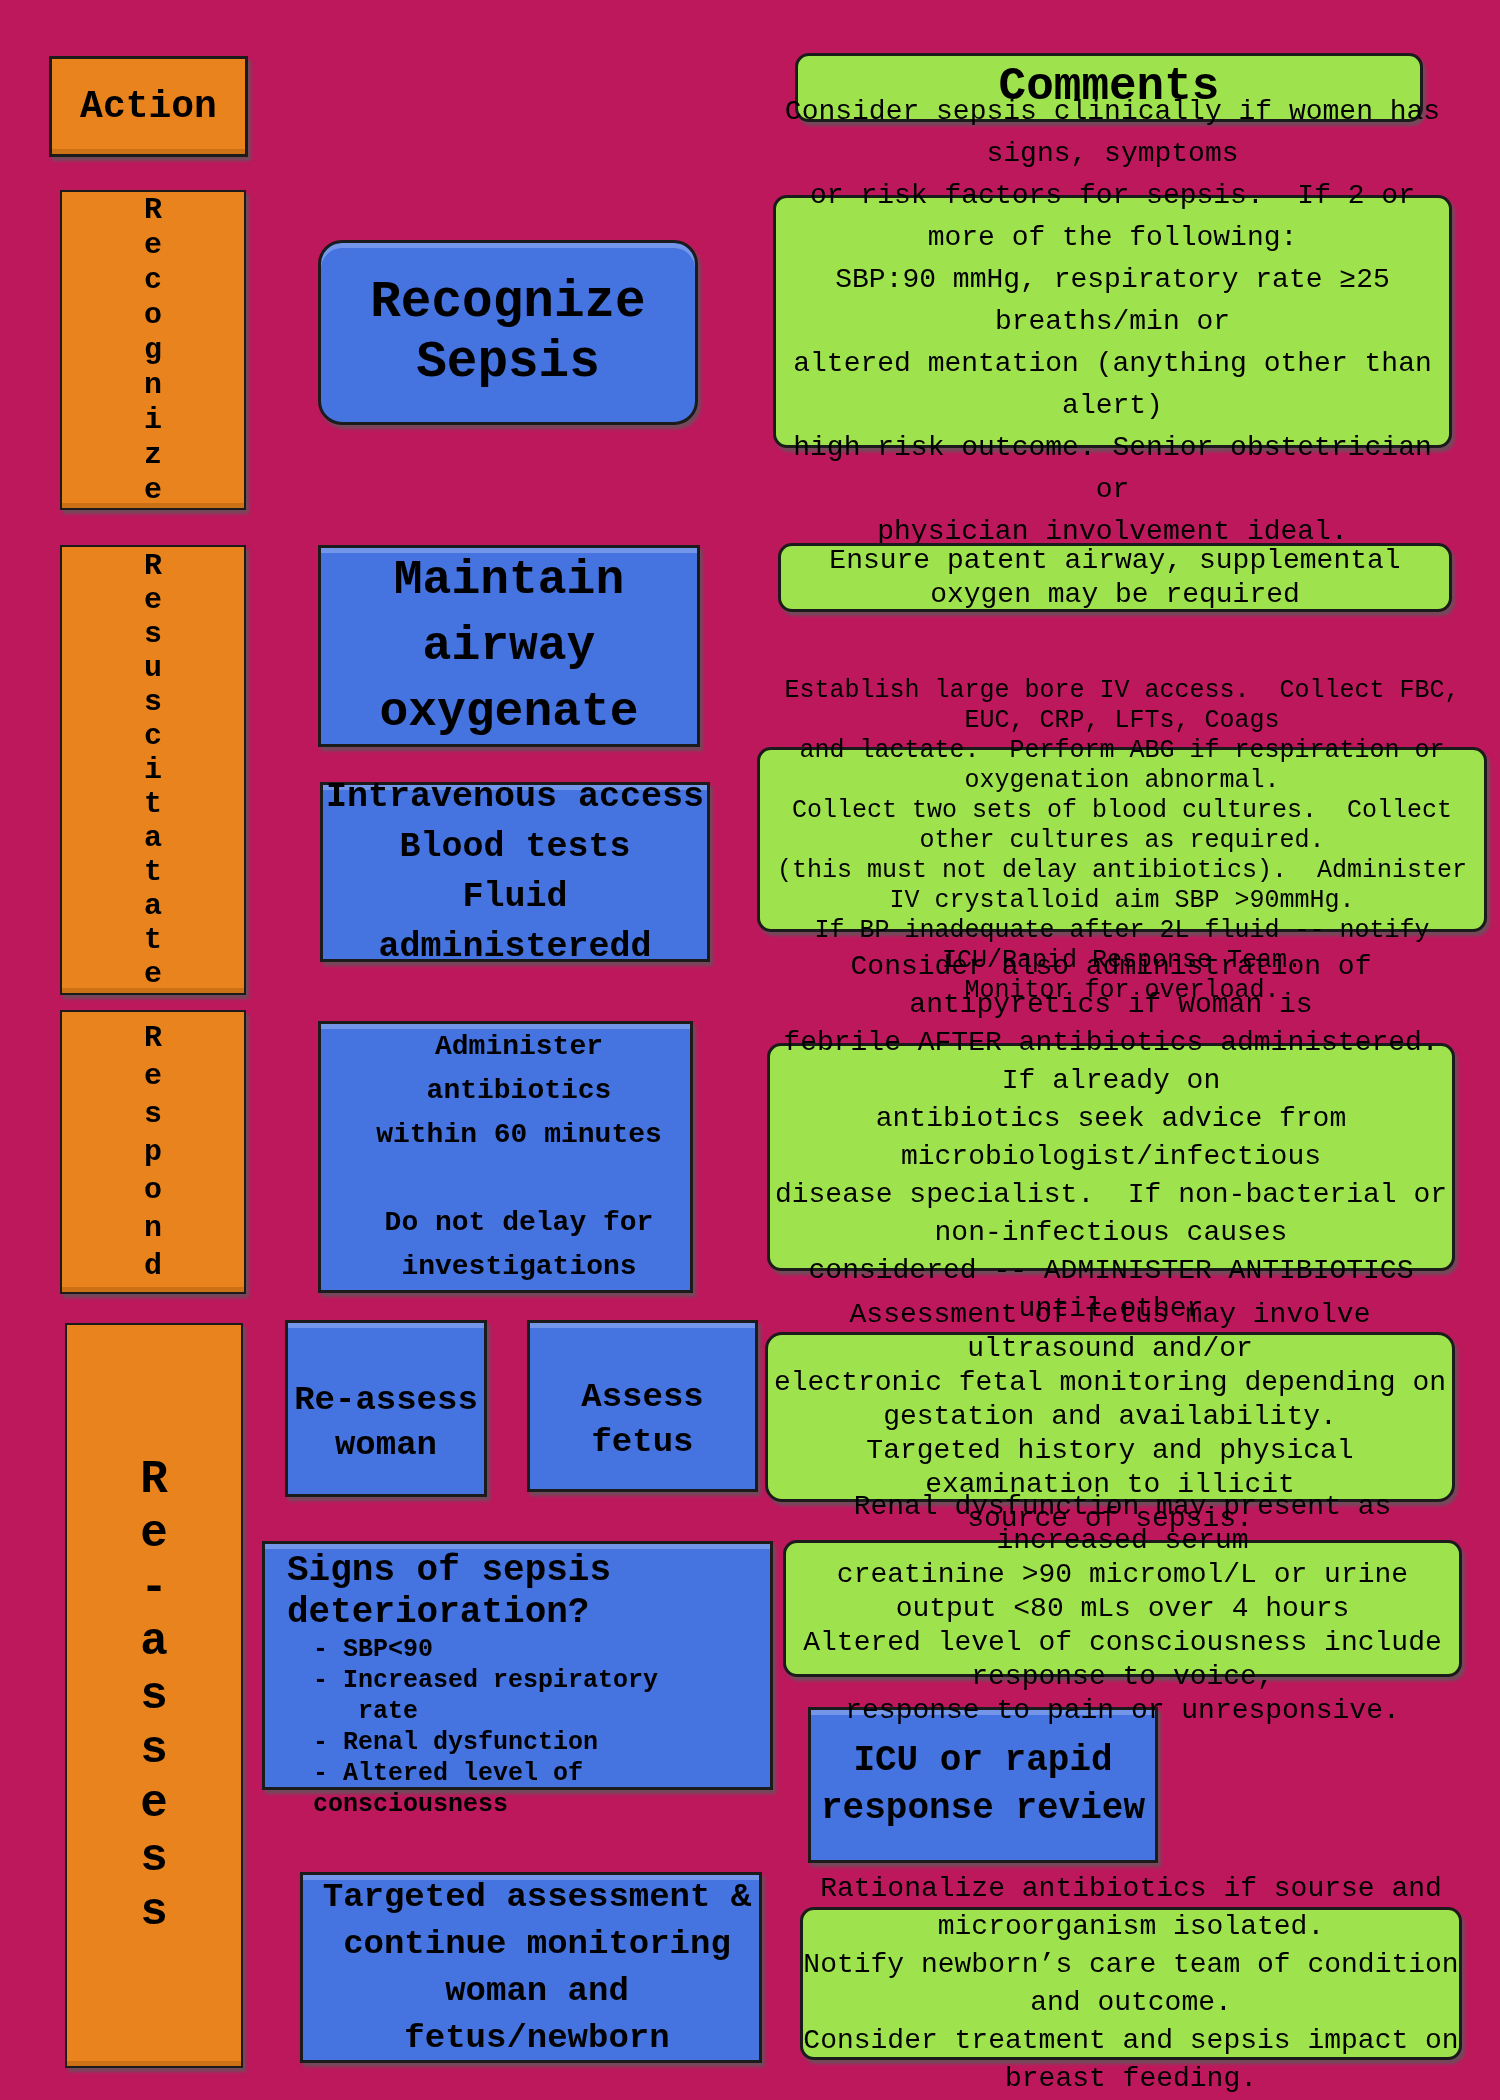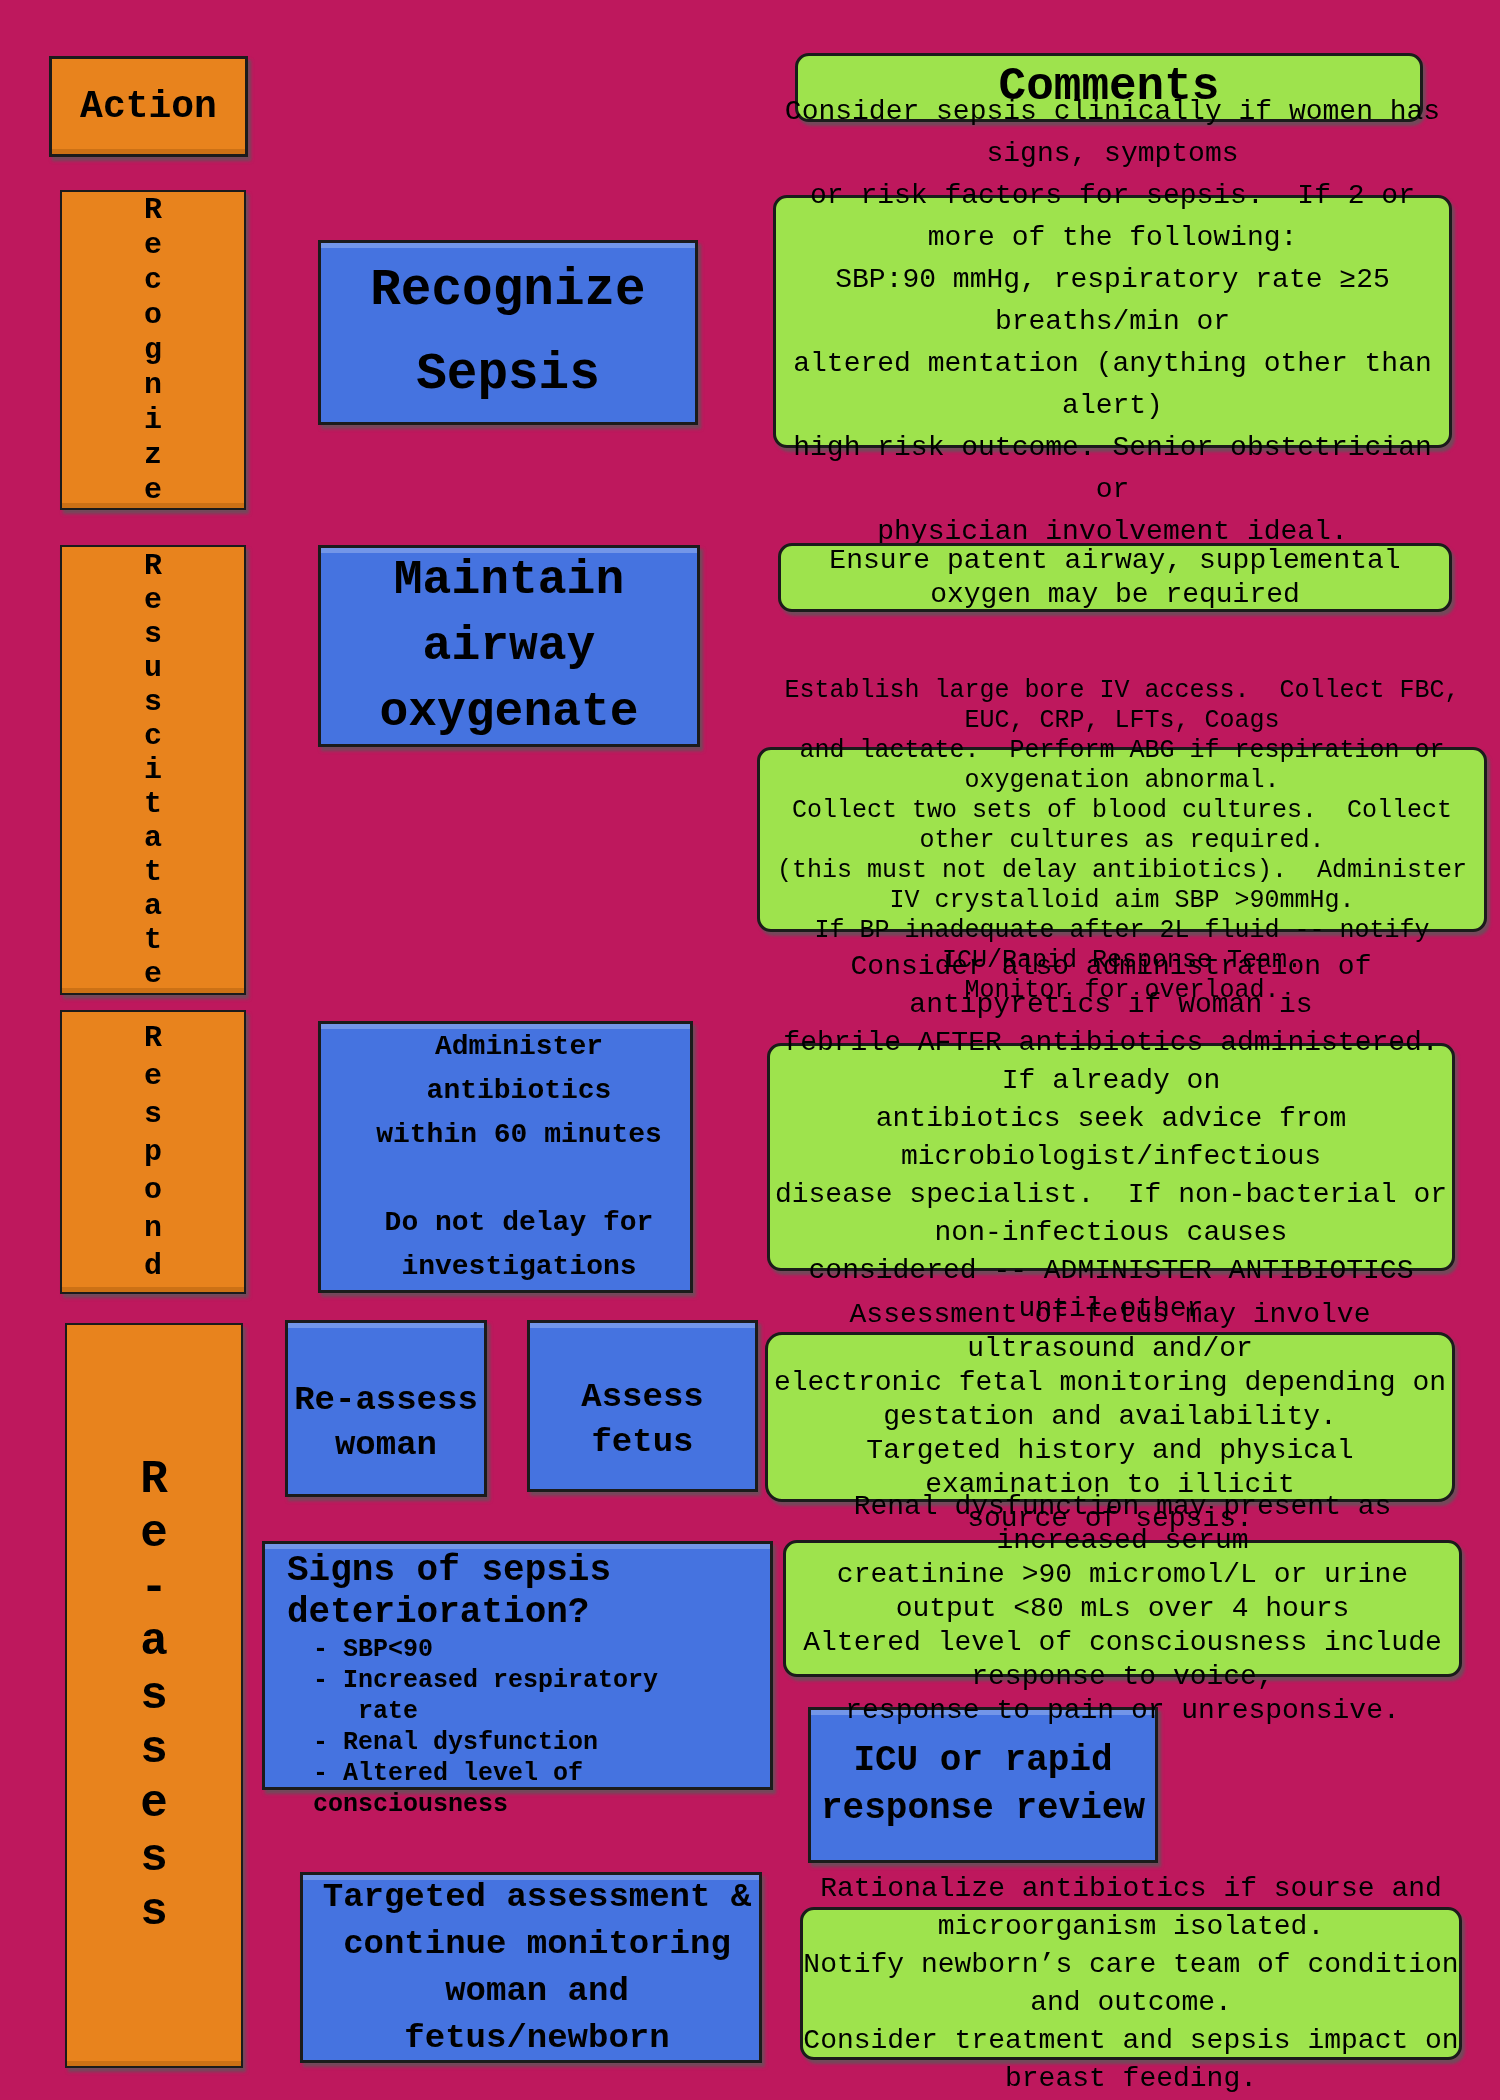--- a/index.html
+++ b/index.html
@@ -37,21 +37,21 @@
     border-radius:14px;
   }
   
   .b-action   {left:49px;  top:56px;  width:199px; height:101px; font-size:38px; font-weight:bold; border-width:3px;}
   .ph         {font-weight:bold; white-space:pre-line;}
   .ph-recognize{left:60px; top:190px; width:186px; height:320px; font-size:30px; line-height:35px;}
   .ph-resus    {left:60px; top:545px; width:186px; height:450px; font-size:30px; line-height:34px;}
   .ph-respond  {left:60px; top:1010px;width:186px; height:284px; font-size:30px; line-height:38px;}
   .ph-reassess {left:65px; top:1323px;width:178px; height:745px; font-size:46px; line-height:54px;}
   
-  .b-recsep   {left:318px; top:240px;  width:380px; height:185px; font-size:51px; line-height:84px;}
+  .b-recsep   {left:318px; top:240px;  width:380px; height:185px; font-size:51px; line-height:60px;border-radius:24px;}
   .b-maintain {left:318px; top:545px;  width:382px; height:202px; font-size:48px; line-height:66px;}
   .b-iv       {left:320px; top:782px;  width:390px; height:180px; font-size:35px; line-height:50px;}
   .b-admin    {left:318px; top:1021px; width:375px; height:272px; font-size:28px; line-height:44px;padding-left:27px;}
   .b-rewoman  {left:285px; top:1320px; width:202px; height:177px; font-size:34px; line-height:45px; padding-top:28px;}
   .b-asfetus  {left:527px; top:1320px; width:231px; height:172px; font-size:34px; line-height:45px; padding-top:28px;}
   .b-signs    {left:262px; top:1541px; width:511px; height:249px; align-items:flex-start; justify-content:flex-start; text-align:left; padding:6px 10px 0 22px;}
   .b-signs .signs-heading{font-size:36px; line-height:42px; font-weight:bold;}
   .b-signs .signs-bullets{font-size:25px; line-height:31px; font-weight:bold; padding-left:26px;}
   .b-icu      {left:808px; top:1707px; width:350px; height:156px; font-size:36px; line-height:48px; }
   .b-targeted {left:300px; top:1872px; width:462px; height:191px; font-size:34px; line-height:47px;padding-left:12px;}
@@ -111,20 +111,23 @@
 s
 e
 s
 s</div>
 
   <div class="box blue b-recsep">Recognize
 Sepsis</div>
   <div class="box blue b-maintain">Maintain
 airway
 oxygenate</div>
+  <div class="box blue b-iv">Intravenous access
+Blood tests
+Fluid administeredd</div>
   <div class="box blue b-admin">Administer
 antibiotics
 within 60 minutes
 
 Do not delay for
 investigations</div>
   <div class="box blue b-rewoman">Re-assess
 woman</div>
   <div class="box blue b-asfetus">Assess
 fetus</div>

